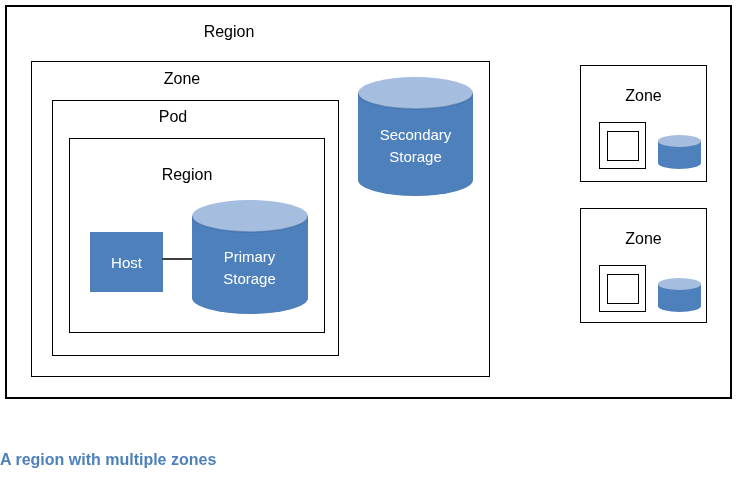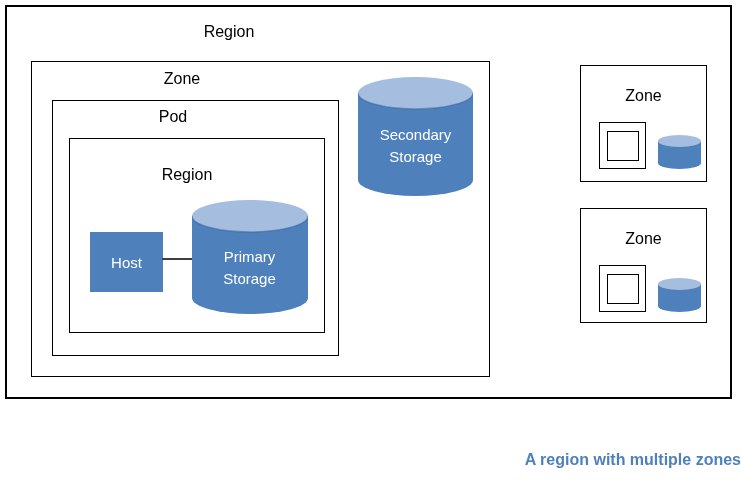--- a/index.html
+++ b/index.html
@@ -102,21 +102,21 @@
   .cyl-small {
     position: absolute;
     left: 77px; top: 69px;
     width: 43px; height: 34px;
   }
 
   .caption {
     position: absolute;
     left: 0; top: 451px;
     width: 741px;
-    text-align: right;
+    text-align: left;
     font-size: 16px;
     font-weight: bold;
     color: #4E80BC;
   }
 </style>
 </head>
 <body>
 
 <div class="canvas">
 

